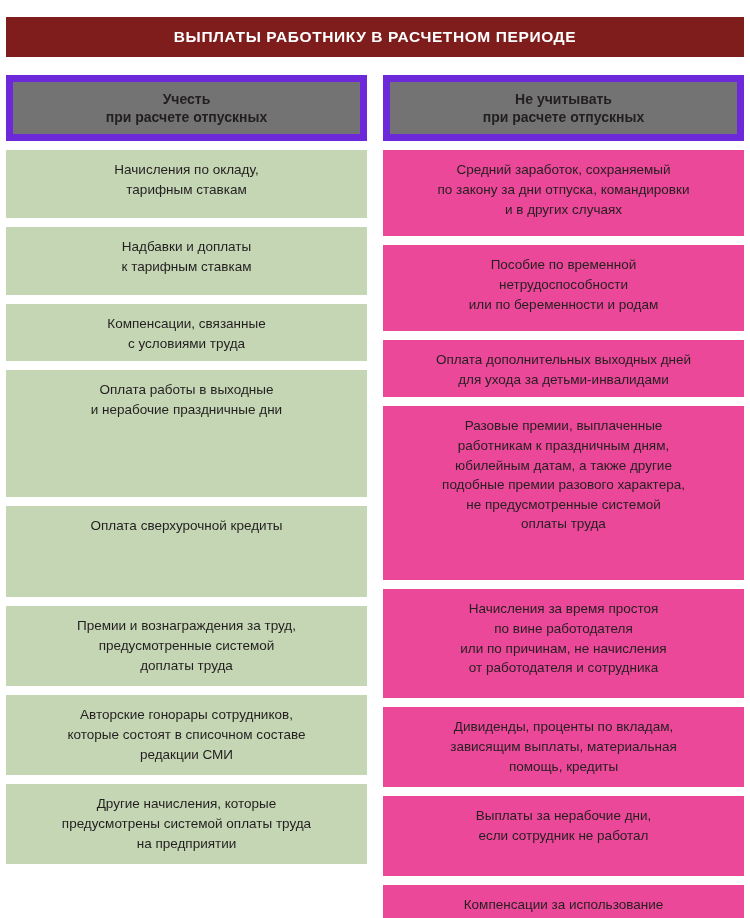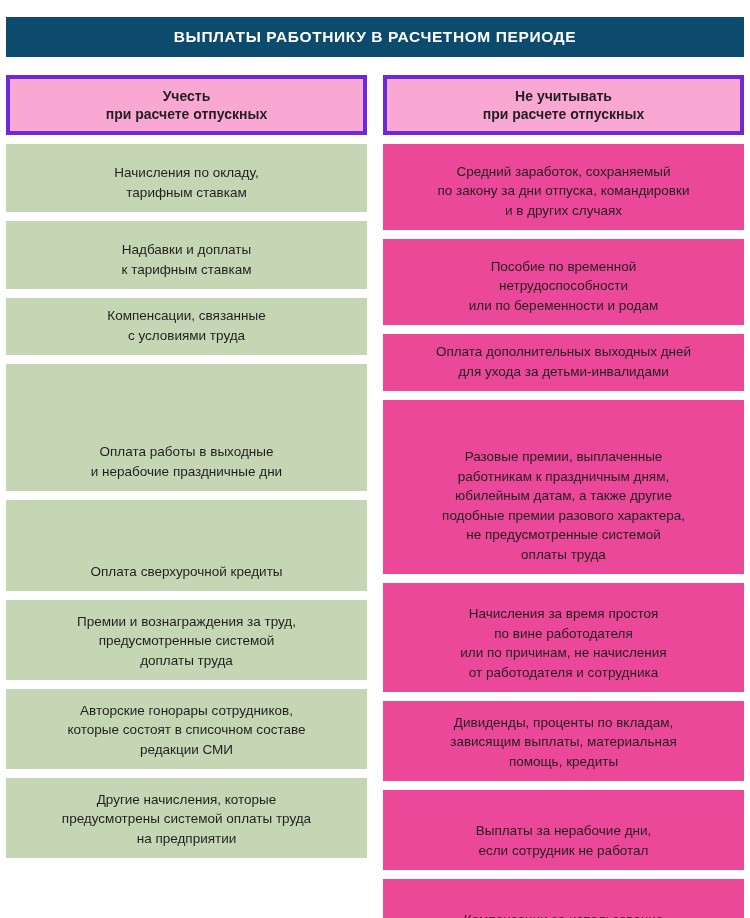--- a/index.html
+++ b/index.html
@@ -18,21 +18,21 @@
   .page {
     width: 750px;
     height: 918px;
     box-sizing: border-box;
     padding: 0;
     position: relative;
   }
   .title-bar {
     margin: 17px 6px 0 6px;
     height: 40px;
-    background: #0c4a6e;
+    background: #7f1d1d;
     display: flex;
     align-items: center;
     justify-content: center;
   }
   .title-bar span {
     color: #ffffff;
     font-size: 15.5px;
     font-weight: bold;
     letter-spacing: 0.6px;
     text-align: center;
@@ -42,38 +42,38 @@
     gap: 16px;
     margin: 18px 6px 0 6px;
   }
   .col {
     width: 363px;
     display: flex;
     flex-direction: column;
     gap: 9px;
   }
   .col-head {
-    border: 4px solid #6d28d9;
-    background: #f9a8d4;
+    border: 7px solid #6d28d9;
+    background: #737373;
     min-height: 50px;
     display: flex;
     align-items: center;
     justify-content: center;
     text-align: center;
     padding: 8px 10px;
     box-sizing: border-box;
   }
   .col-head .ch-text {
     font-size: 14px;
     font-weight: bold;
     line-height: 1.3;
   }
   .cell {
     display: flex;
-    align-items: flex-end;
+    align-items: flex-start;
     justify-content: center;
     text-align: center;
     padding: 10px 14px;
     box-sizing: border-box;
     font-size: 13.5px;
     line-height: 1.45;
   }
   .cell.left {
     background: #c5d6b4;
   }

